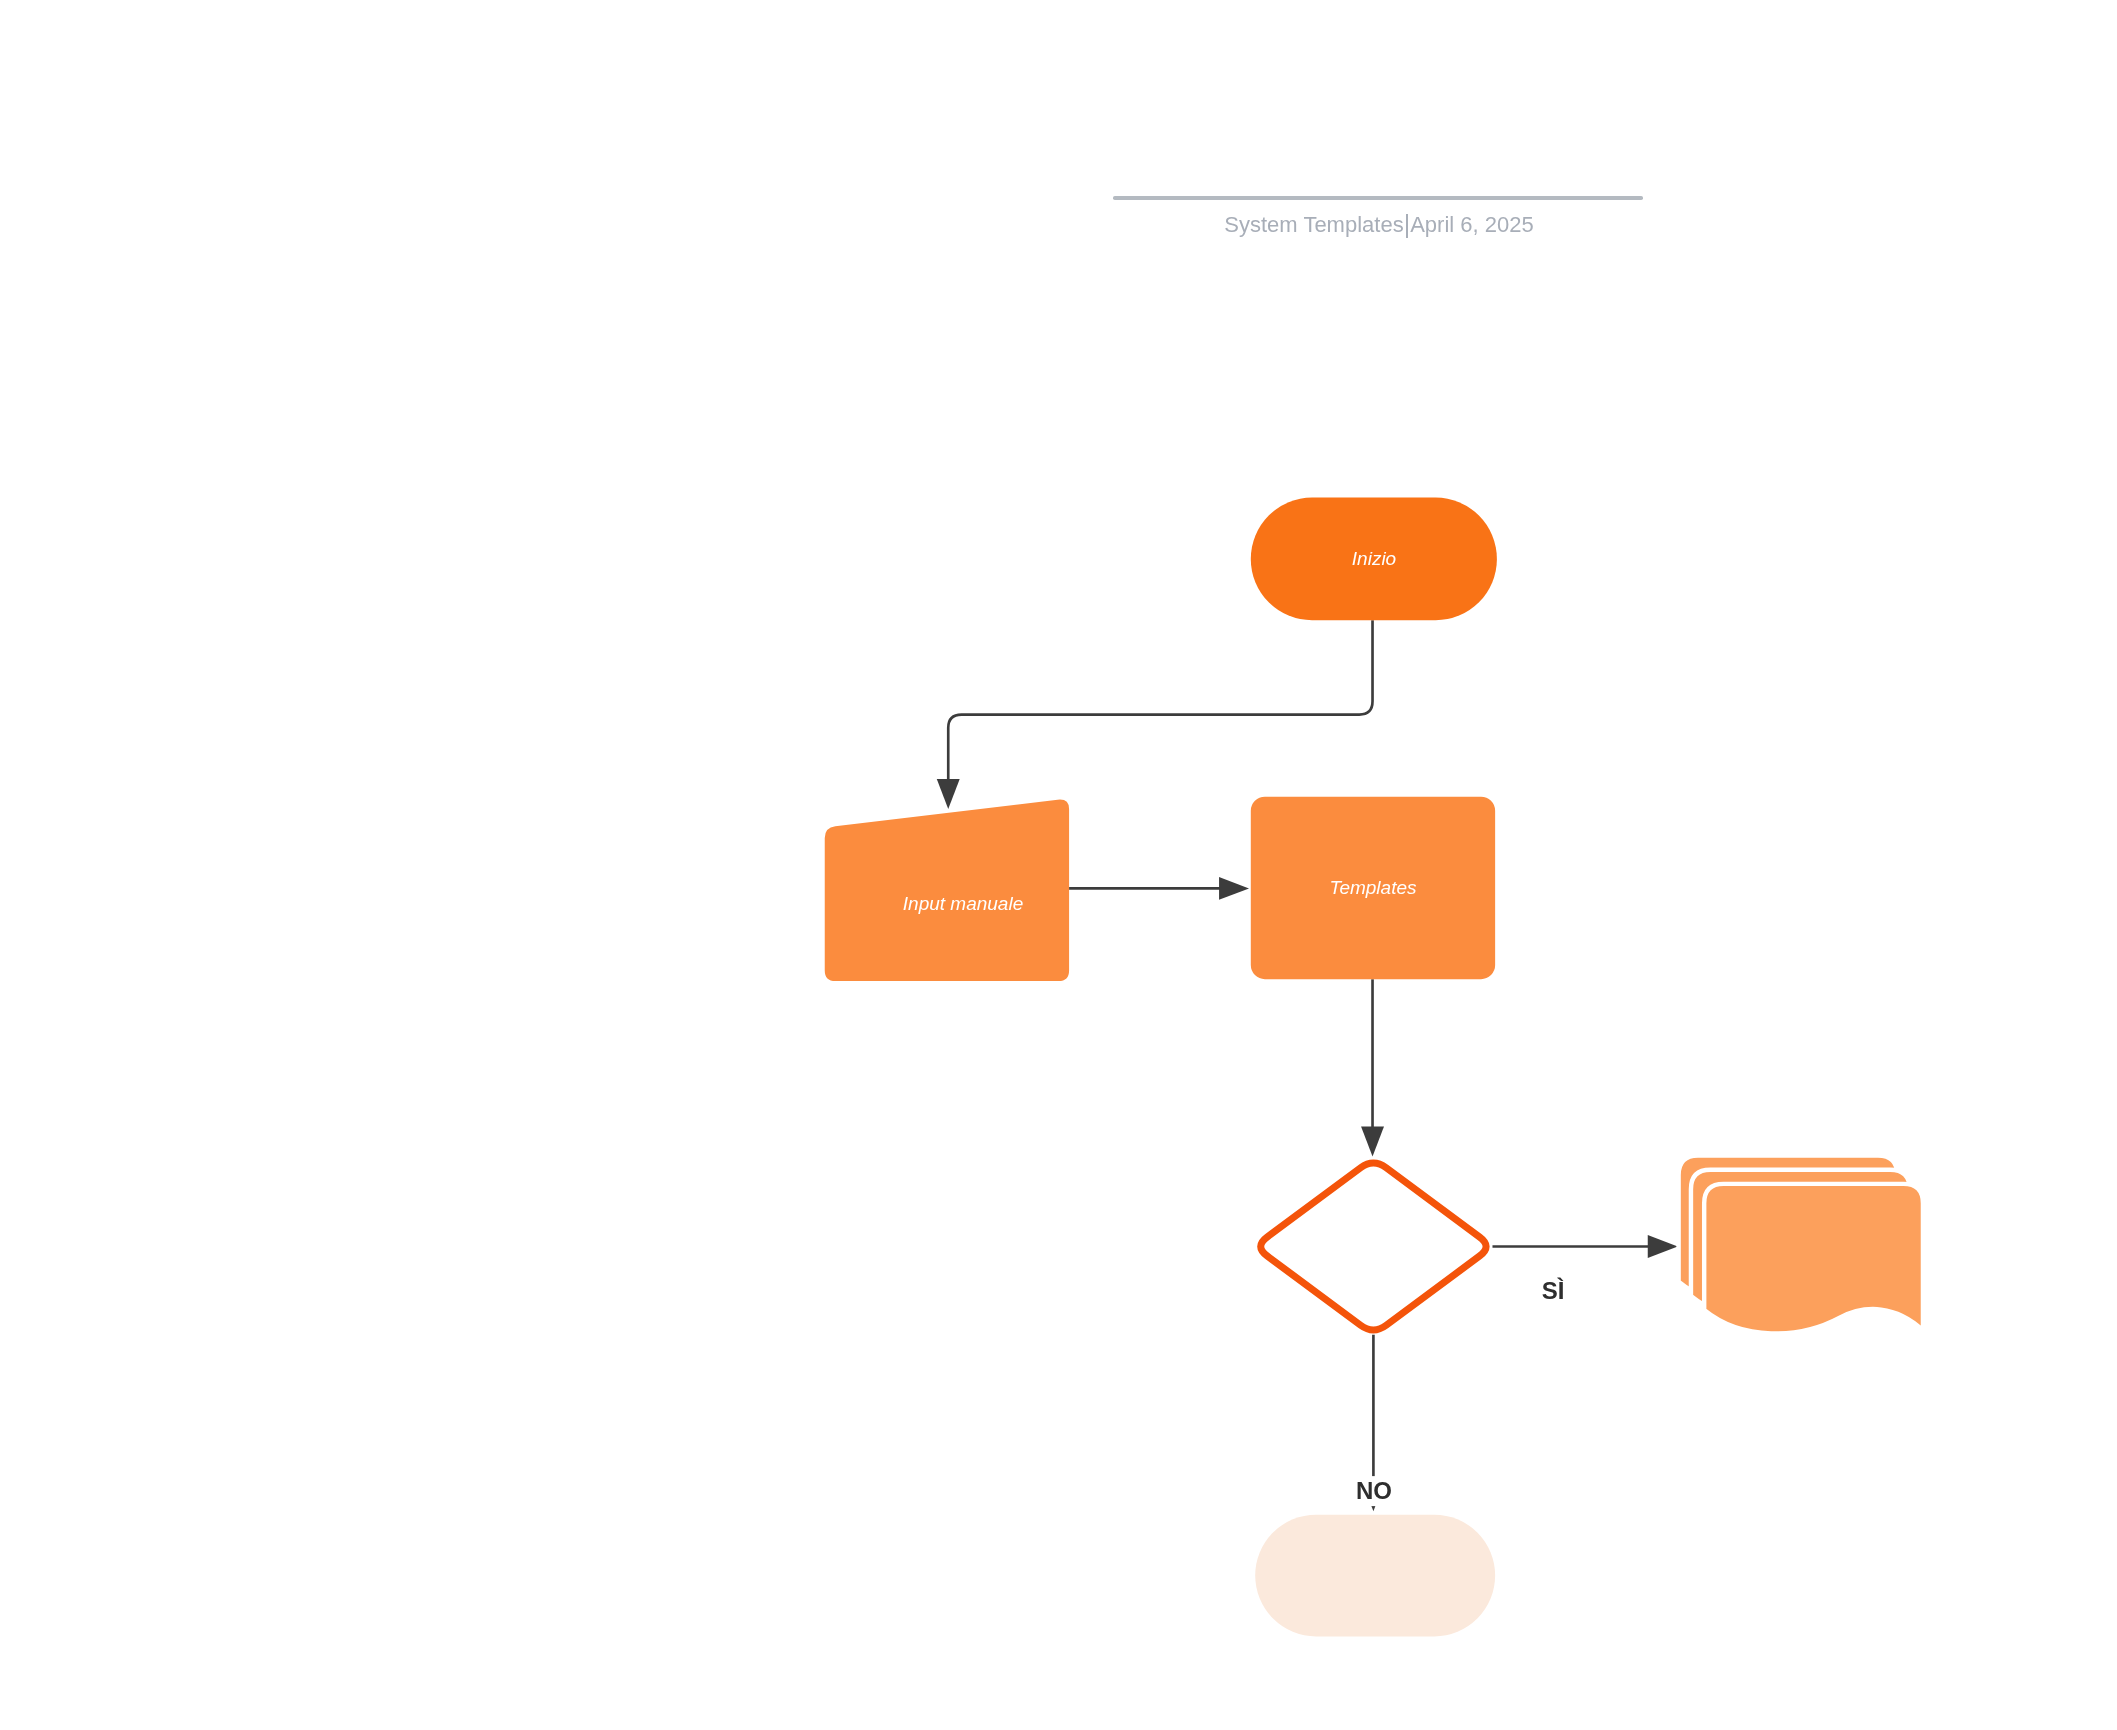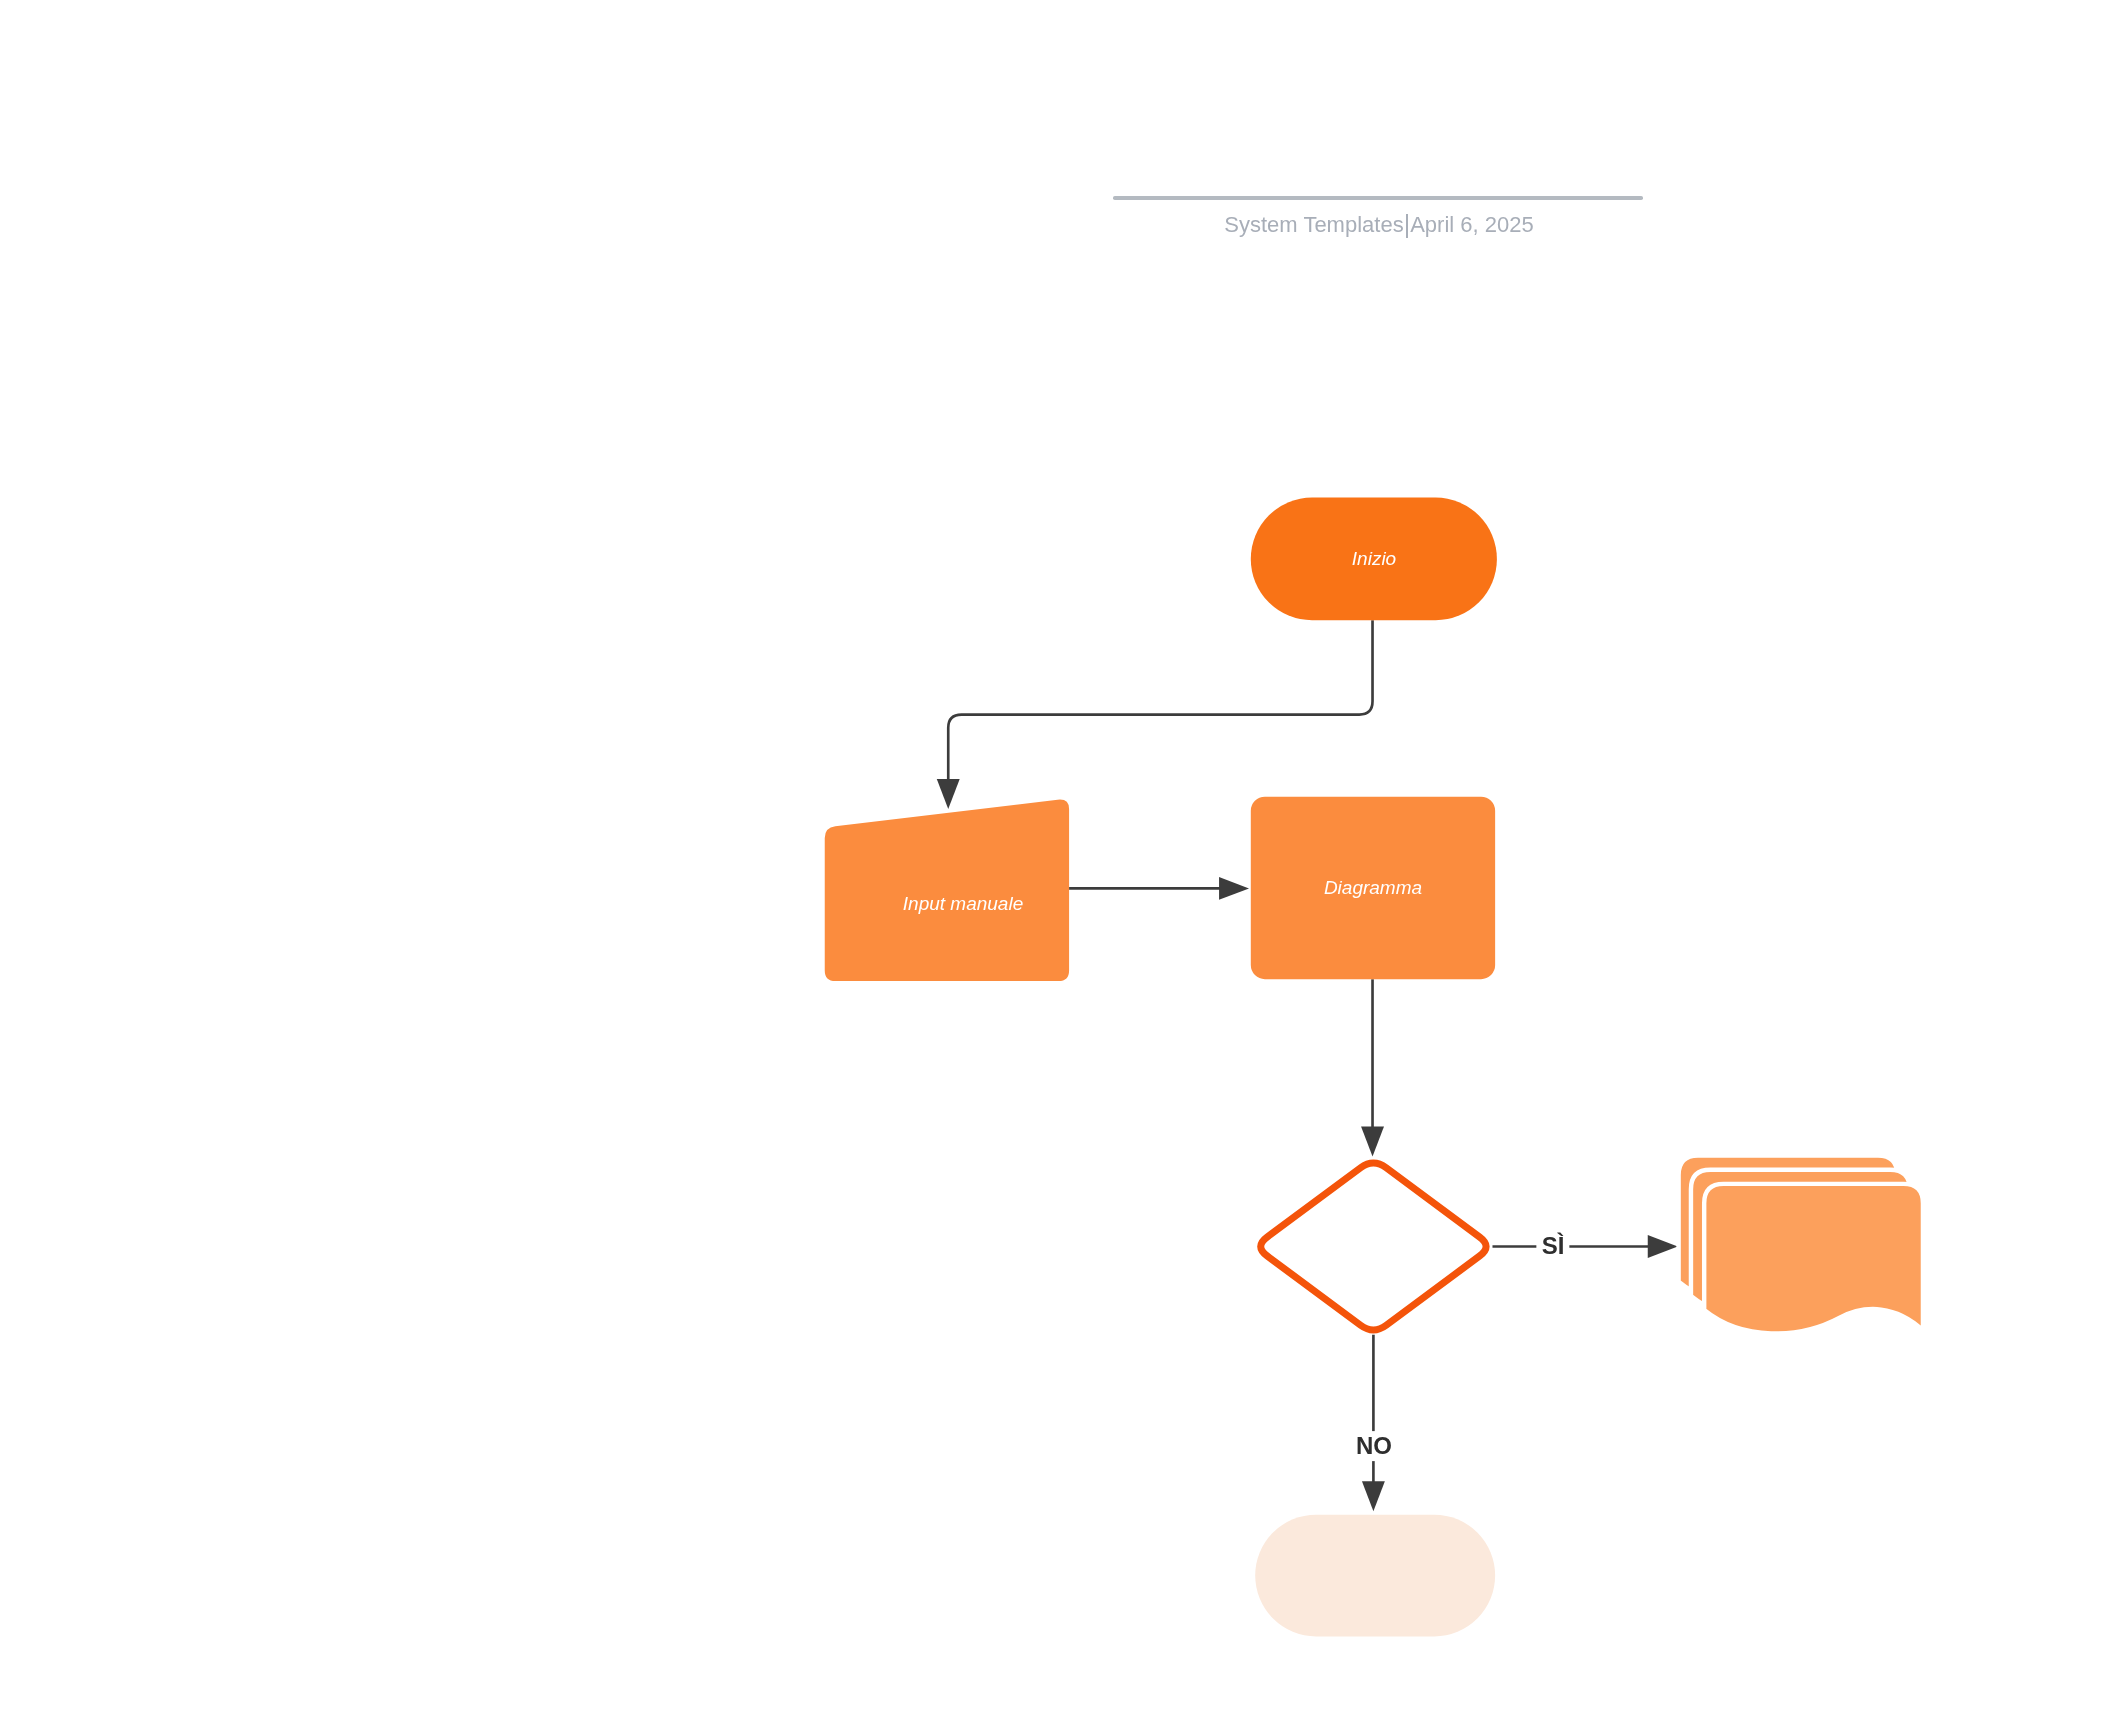--- a/index.html
+++ b/index.html
@@ -67,20 +67,21 @@
   }
   .edge-label {
     position: absolute;
     transform: translate(-50%, -50%);
     font-size: 24px;
     font-weight: bold;
     color: var(--label_text);
     background: #ffffff;
     padding: 0.9px 5.3px;
     white-space: nowrap;
+    margin-top: 45px;
   }
 </style>
 </head>
 <body>
 
 <div class="page">
 
   <div class="title-underline"></div>
   <div class="subtitle">
     <span>System Templates</span>
@@ -127,19 +128,19 @@
       <path class="shape-doc" transform="translate(-29,-32)" d="M1932,1364 Q1932,1342 1954,1342 L2158,1342 Q2180,1342 2180,1364 L2180,1508 C2150,1480 2115,1478 2085,1494 C2040,1518 1975,1520 1932,1485 Z"></path>
       <path class="shape-doc" transform="translate(-15,-16)" d="M1932,1364 Q1932,1342 1954,1342 L2158,1342 Q2180,1342 2180,1364 L2180,1508 C2150,1480 2115,1478 2085,1494 C2040,1518 1975,1520 1932,1485 Z"></path>
       <path class="shape-doc" d="M1932,1364 Q1932,1342 1954,1342 L2158,1342 Q2180,1342 2180,1364 L2180,1508 C2150,1480 2115,1478 2085,1494 C2040,1518 1975,1520 1932,1485 Z"></path>
     </g>
 
     <rect class="shape-end" x="1423" y="1717" width="272" height="138" rx="69" ry="69"></rect>
   </svg>
 
   <div class="node-label" style="left:1374px; top:559px;">Inizio</div>
   <div class="node-label" style="left:947px; top:904px;margin-left:16px;">Input manuale</div>
-  <div class="node-label" style="left:1373px; top:888px;">Diagramma</div>
+  <div class="node-label" style="left:1373px; top:888px;">Templates</div>
 
   <div class="edge-label" style="left:1553px; top:1246px;">SÌ</div>
   <div class="edge-label" style="left:1374px; top:1446px;">NO</div>
 
 </div>
 
 
 </body></html>

